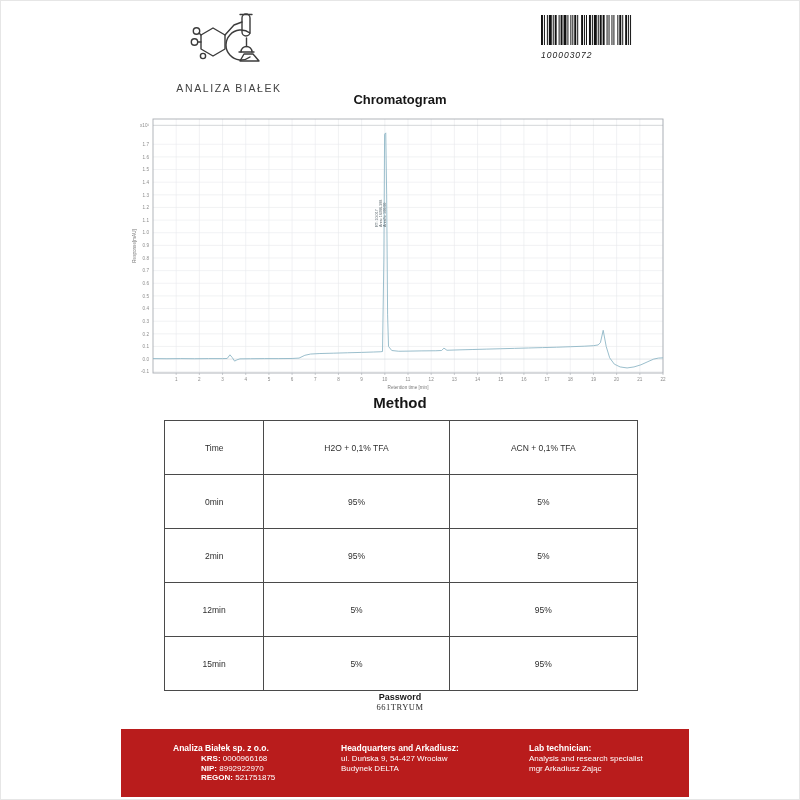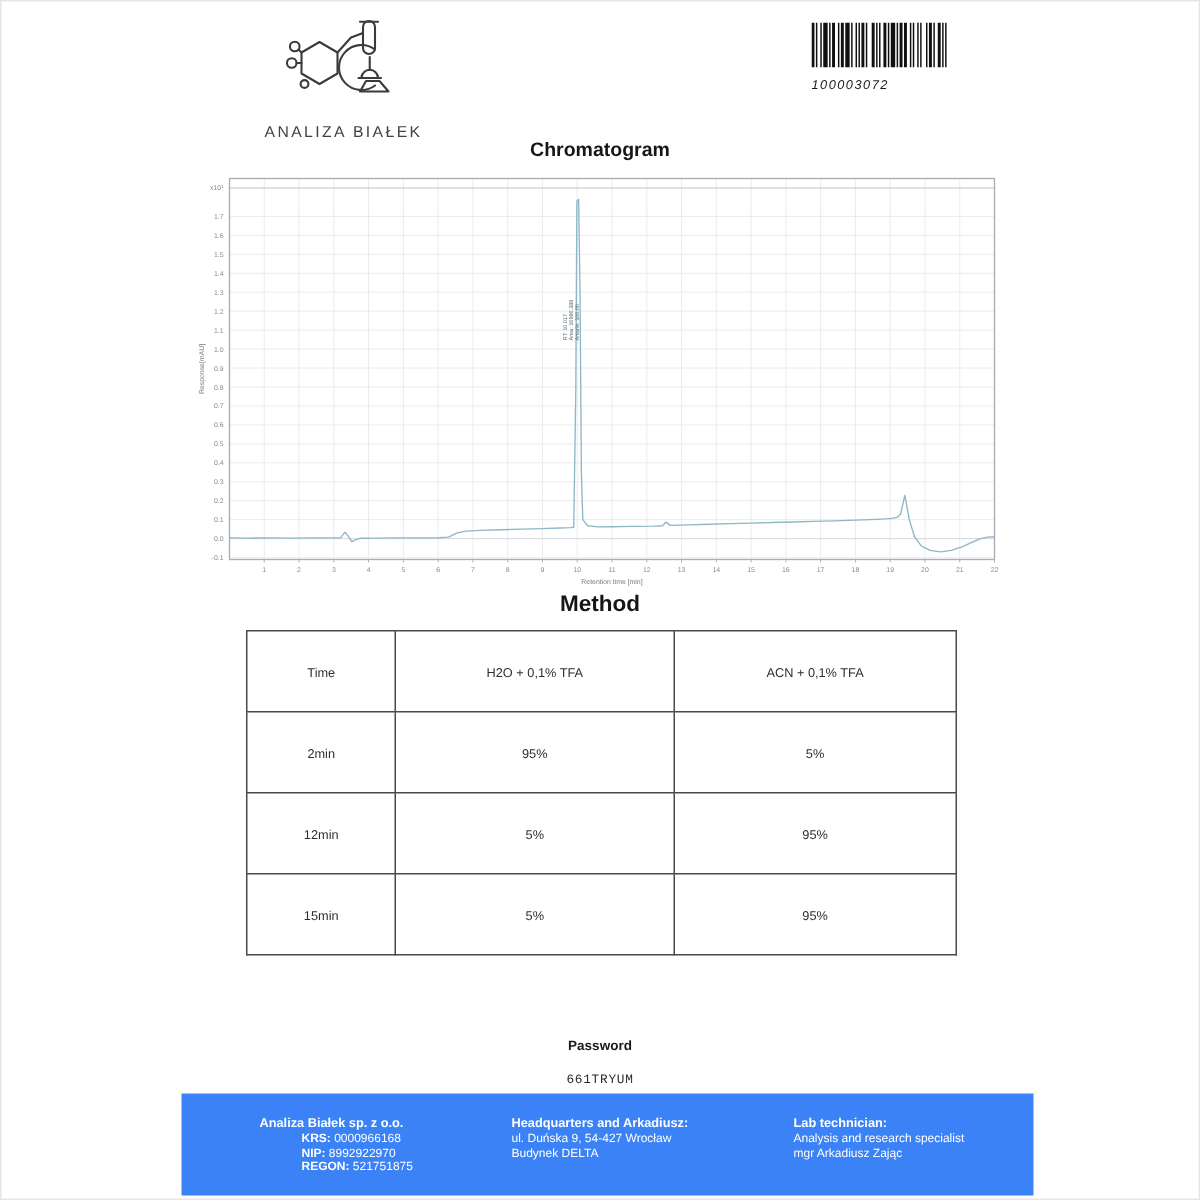--- a/index.html
+++ b/index.html
@@ -25,21 +25,21 @@
                 font-size:15px;font-weight:bold;color:#161616;}
   table.method-table{position:absolute;left:163px;top:419px;width:474px;border-collapse:collapse;
                      border:1.5px solid #3a3a3a;table-layout:fixed;}
   table.method-table th,table.method-table td{border:1px solid #4a4a4a;height:21px;
       text-align:center;vertical-align:middle;font-size:8.5px;color:#2e2e2e;font-weight:normal;padding:16px;}
   table.method-table col.c1{width:21%;} table.method-table col.c2{width:39.2%;} table.method-table col.c3{width:39.8%;}
 
   
   .password{position:absolute;left:0;top:691px;width:100%;text-align:center;}
   .password-label{font-size:9px;font-weight:bold;color:#1a1a1a;}
-  .password-value{font-size:8.5px;color:#2b2b2b;margin-top:13px;font-family:Liberation Mono, monospace;letter-spacing:0.5px;}
+  .password-value{font-size:8.5px;color:#2b2b2b;margin-top:0;font-family:Liberation Serif, serif;letter-spacing:0.5px;}
 
   
   .footer{position:absolute;left:120px;top:728px;width:568px;height:68px;color:#ffffff;}
   .fcol{position:absolute;top:14px;}
   .fcol .ftitle{font-size:8.5px;font-weight:bold;line-height:10px;margin:0 0 1px 0;}
   .fcol .fline{font-size:8px;line-height:9.6px;white-space:nowrap;}
   .fcol .fline b{font-weight:bold;padding-left:28px;}
   .fcol1{left:52px;} .fcol2{left:220px;} .fcol3{left:408px;}
 </style>
 </head>
@@ -241,20 +241,25 @@
       </colgroup>
     <thead>
         <tr>
           <th>Time</th>
           <th>H2O + 0,1% TFA</th>
           <th>ACN + 0,1% TFA</th>
         </tr>
       </thead>
     <tbody>
         <tr>
+          <td>0min</td>
+          <td>95%</td>
+          <td>5%</td>
+        </tr>
+        <tr>
           <td>2min</td>
           <td>95%</td>
           <td>5%</td>
         </tr>
         <tr>
           <td>12min</td>
           <td>5%</td>
           <td>95%</td>
         </tr>
         <tr>
@@ -263,21 +268,21 @@
           <td>95%</td>
         </tr>
       </tbody>
   </table>
 
   <div class="password">
     <div class="password-label">Password</div>
     <div class="password-value">661TRYUM</div>
   </div>
 
-  <div class="footer" style="background: #3b82f6;">
+  <div class="footer" style="background: #b91c1c;">
       <div class="fcol fcol1">
         <div class="ftitle">Analiza Białek sp. z o.o.</div>
         <div class="fline"><b>KRS: </b>0000966168</div>
         <div class="fline"><b>NIP: </b>8992922970</div>
         <div class="fline"><b>REGON: </b>521751875</div>
       </div>
       <div class="fcol fcol2">
         <div class="ftitle">Headquarters and Arkadiusz:</div>
         <div class="fline">ul. Duńska 9, 54-427 Wrocław</div>
         <div class="fline">Budynek DELTA</div>

